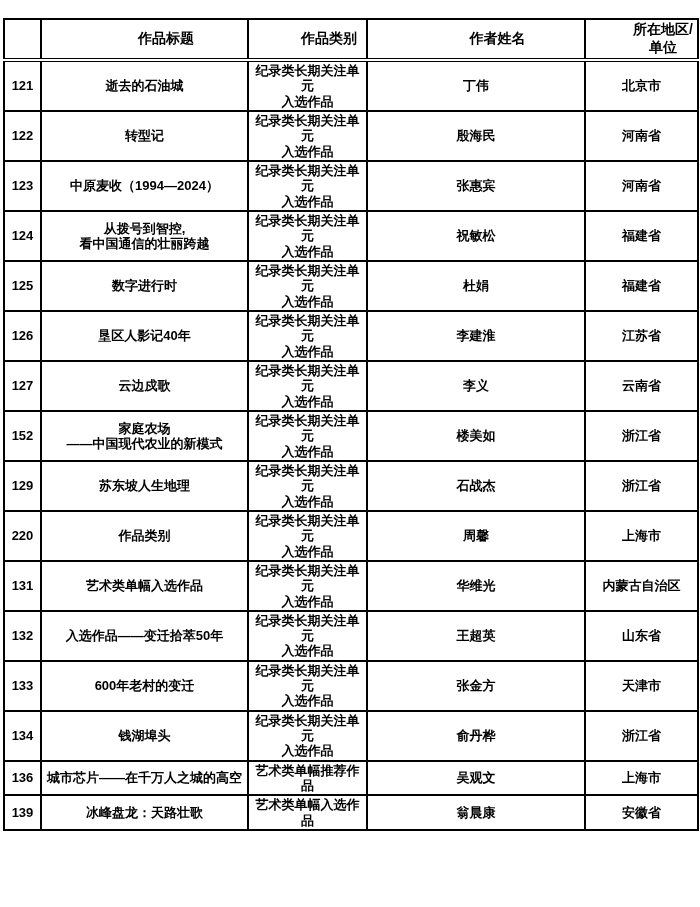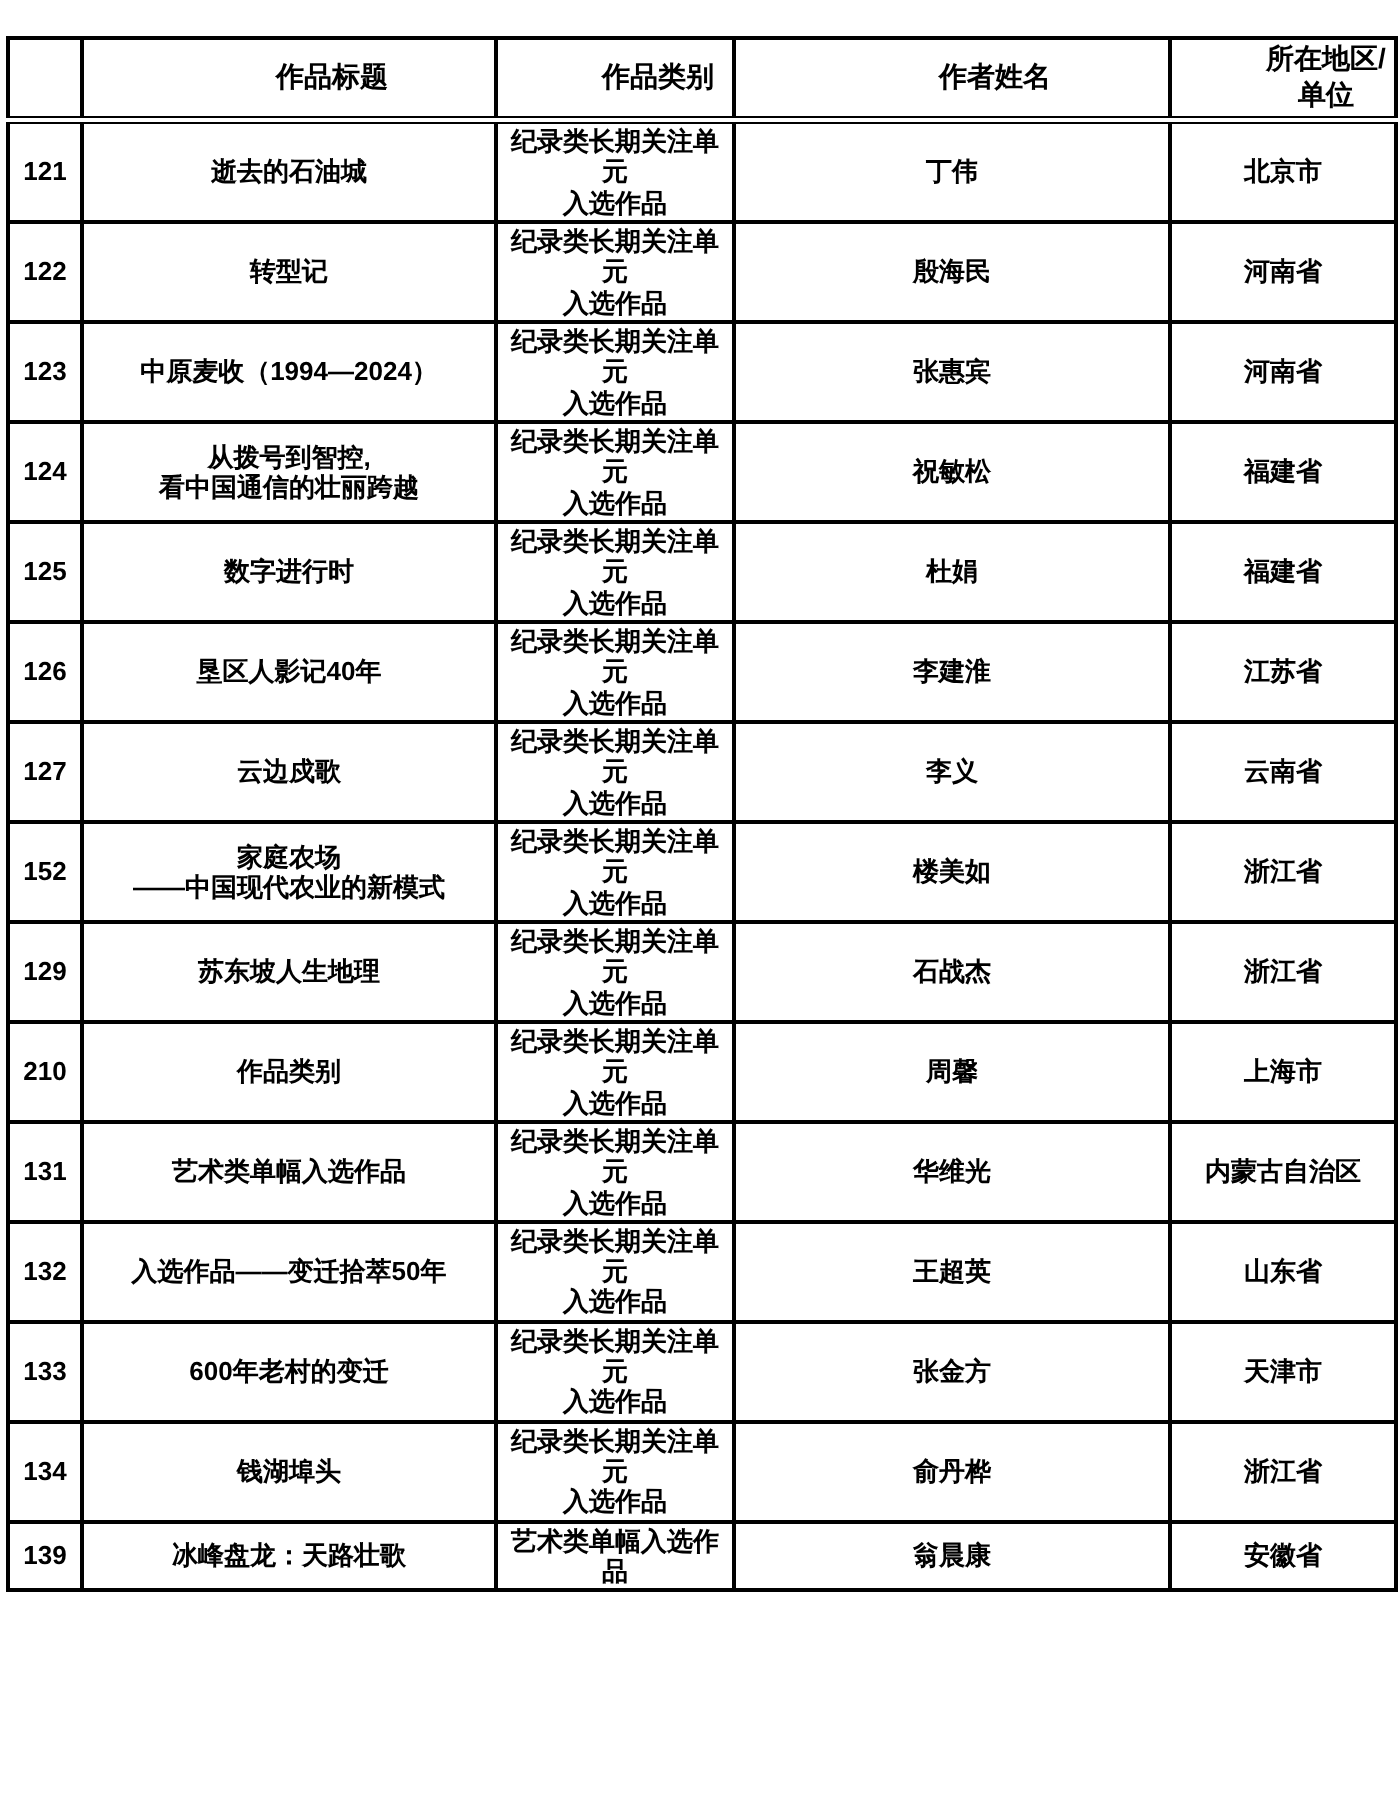--- a/index.html
+++ b/index.html
@@ -141,21 +141,21 @@
   </tr>
         <tr>
     <td class="cell-no">129</td>
     <td class="cell-title">苏东坡人生地理</td>
     <td class="cell-category">纪录类长期关注单元
 入选作品</td>
     <td class="cell-author">石战杰</td>
     <td class="cell-region">浙江省</td>
   </tr>
         <tr>
-    <td class="cell-no">210</td>
+    <td class="cell-no">220</td>
     <td class="cell-title">作品类别</td>
     <td class="cell-category">纪录类长期关注单元
 入选作品</td>
     <td class="cell-author">周馨</td>
     <td class="cell-region">上海市</td>
   </tr>
         <tr>
     <td class="cell-no">131</td>
     <td class="cell-title">艺术类单幅入选作品</td>
     <td class="cell-category">纪录类长期关注单元
@@ -179,20 +179,27 @@
     <td class="cell-author">张金方</td>
     <td class="cell-region">天津市</td>
   </tr>
         <tr>
     <td class="cell-no">134</td>
     <td class="cell-title">钱湖埠头</td>
     <td class="cell-category">纪录类长期关注单元
 入选作品</td>
     <td class="cell-author">俞丹桦</td>
     <td class="cell-region">浙江省</td>
+  </tr>
+        <tr>
+    <td class="cell-no">136</td>
+    <td class="cell-title">城市芯片——在千万人之城的高空</td>
+    <td class="cell-category">艺术类单幅推荐作品</td>
+    <td class="cell-author">吴观文</td>
+    <td class="cell-region">上海市</td>
   </tr>
         <tr>
     <td class="cell-no">139</td>
     <td class="cell-title">冰峰盘龙：天路壮歌</td>
     <td class="cell-category">艺术类单幅入选作品</td>
     <td class="cell-author">翁晨康</td>
     <td class="cell-region">安徽省</td>
   </tr>
       </tbody>
   </table>

